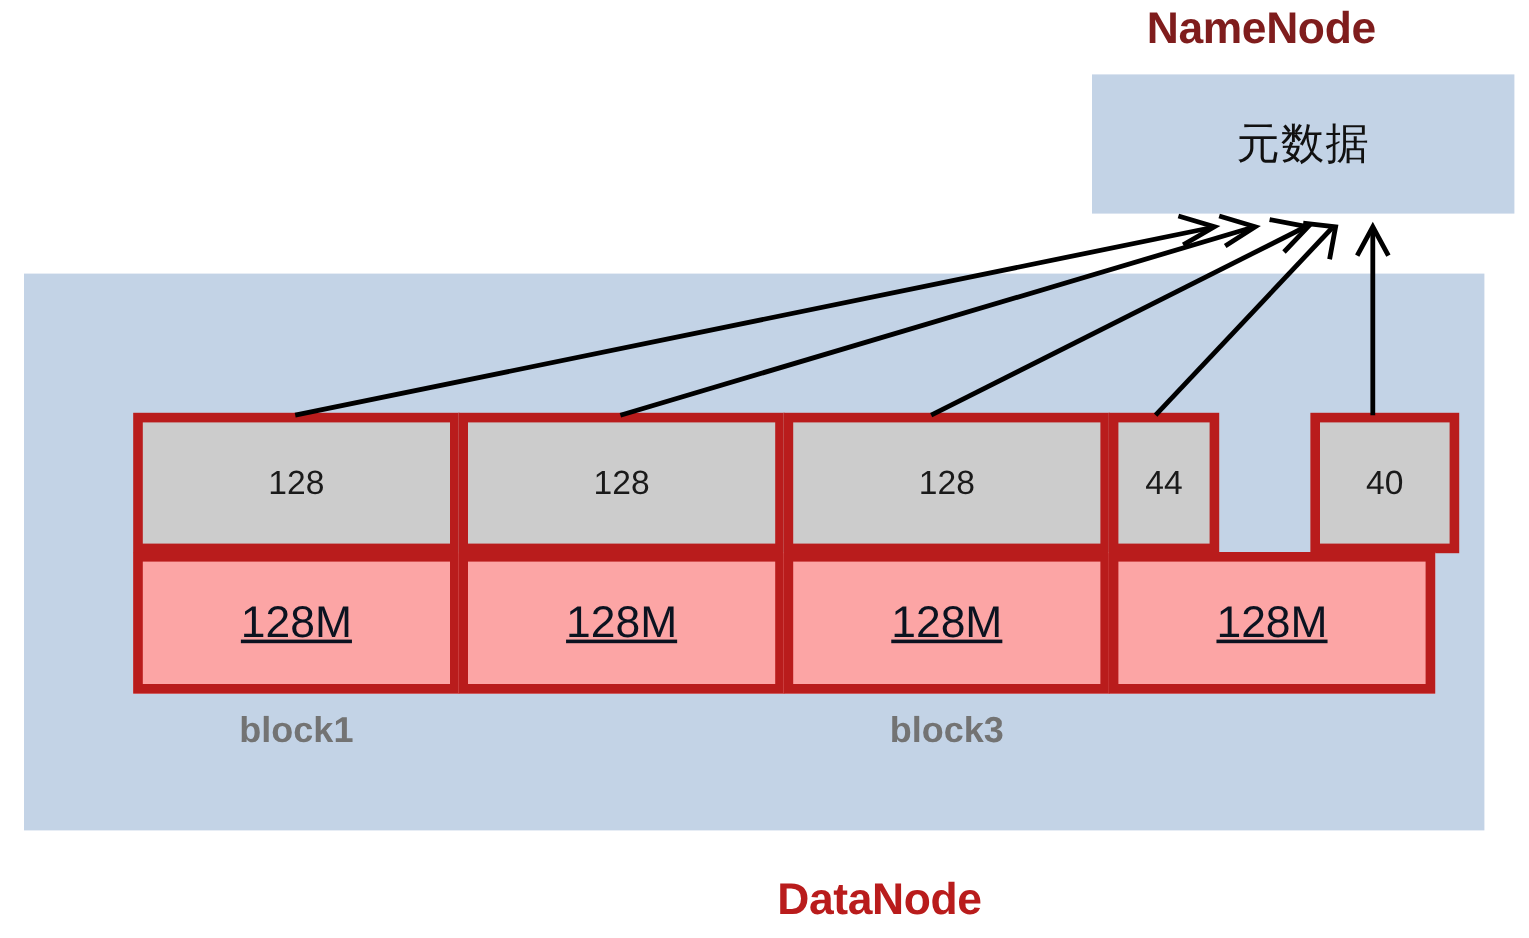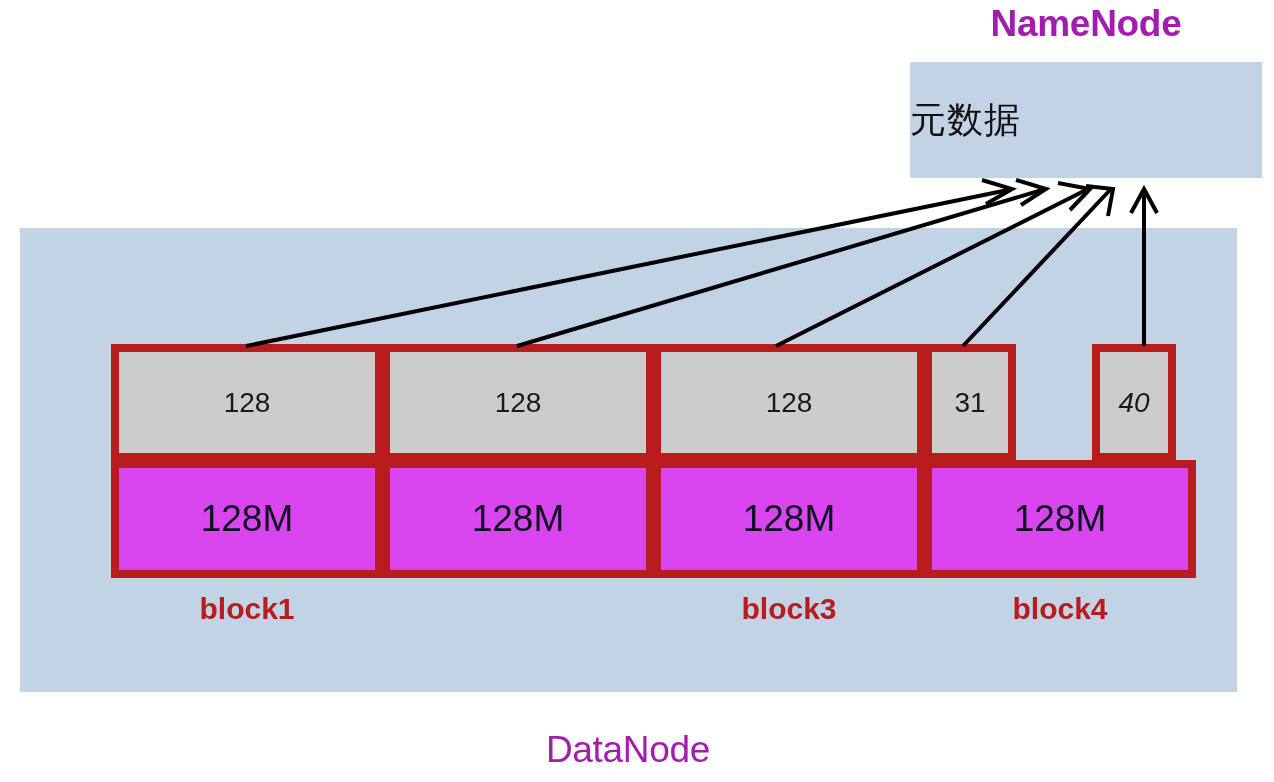--- a/index.html
+++ b/index.html
@@ -12,40 +12,40 @@
     width: 1274px;
     height: 782px;
     background: #ffffff;
     font-family: "Liberation Sans", sans-serif;
     overflow: hidden;
   }
 
   
   .namenode-title {
     position: absolute;
-    left: 908px;
+    left: 873px;
     top: 2px;
     width: 356px;
     text-align: center;
     font-size: 37px;
     font-weight: bold;
-    color: #a21caf;
+    color: #7f1d1d;
     letter-spacing: -0.3px;
     line-height: 44px;
   }
   .namenode-box {
     position: absolute;
     left: 910px;
     top: 62px;
     width: 352px;
     height: 116px;
     background: #C3D3E6;
     display: flex;
     align-items: center;
-    justify-content: flex-start;
+    justify-content: center;
   }
   .namenode-box .meta-label {
     font-size: 36px;
     color: #111111;
     font-weight: normal;
     letter-spacing: 1px;
   }
 
   
   .datanode-box {
@@ -54,24 +54,24 @@
     top: 228px;
     width: 1217px;
     height: 464px;
     background: #C3D3E6;
   }
   .datanode-title {
     position: absolute;
     left: 438px;
     top: 728px;
     width: 380px;
-    text-align: center;
+    text-align: right;
     font-size: 37px;
-    font-weight: normal;
-    color: #a21caf;
+    font-weight: bold;
+    color: #b91c1c;
     letter-spacing: -0.3px;
     line-height: 44px;
   }
 
   
   .blocks-layer {
     position: absolute;
     left: 0;
     top: 0;
     width: 1274px;
@@ -86,30 +86,31 @@
     align-items: center;
     justify-content: center;
     pointer-events: auto;
   }
   .cell-top {
     background: #CCCCCC;
     color: #1A1A1A;
     font-size: 28px;
   }
   .cell-bottom {
-    background: #d946ef;
+    background: #fca5a5;
     color: #0B1320;
     font-size: 37px;
+    text-decoration: underline;
   }
   .block-label {
     position: absolute;
     text-align: center;
     font-size: 30px;
     font-weight: bold;
-    color: #b91c1c;
+    color: #737373;
     pointer-events: auto;
   }
 
   
   .arrows-svg {
     position: absolute;
     left: 0;
     top: 0;
     width: 1274px;
     height: 782px;
@@ -160,29 +161,28 @@
 
     <div class="cell cell-top" style="left:653px; top:344px; width:272px; height:117px;">
       <span>128</span>
     </div>
     <div class="cell cell-bottom" style="left:653px; top:460px; width:272px; height:118px;">
       <span>128M</span>
     </div>
     <div class="block-label" style="left:653px; top:592px; width:272px;text-align:center;">block3</div>
 
     <div class="cell cell-top" style="left:924px; top:344px; width:92px; height:117px;">
-      <span>31</span>
-    </div>
-    <div class="cell cell-top" style="left:1092px; top:344px; width:84px; height:117px;font-style:italic;">
+      <span>44</span>
+    </div>
+    <div class="cell cell-top" style="left:1092px; top:344px; width:124px; height:117px;">
       <span>40</span>
     </div>
     <div class="cell cell-bottom" style="left:924px; top:460px; width:272px; height:118px;">
       <span>128M</span>
     </div>
-    <div class="block-label" style="left:924px; top:592px; width:272px;">block4</div>
 
   </div>
 
   <svg class="arrows-svg" viewBox="0 0 1274 782">
 
     <g>
       <line x1="246" y1="346" x2="1008" y2="190"></line>
       <path class="arrowhead-path" d="M 982 180 L 1012 189 L 986 204"></path>
     </g>
 

